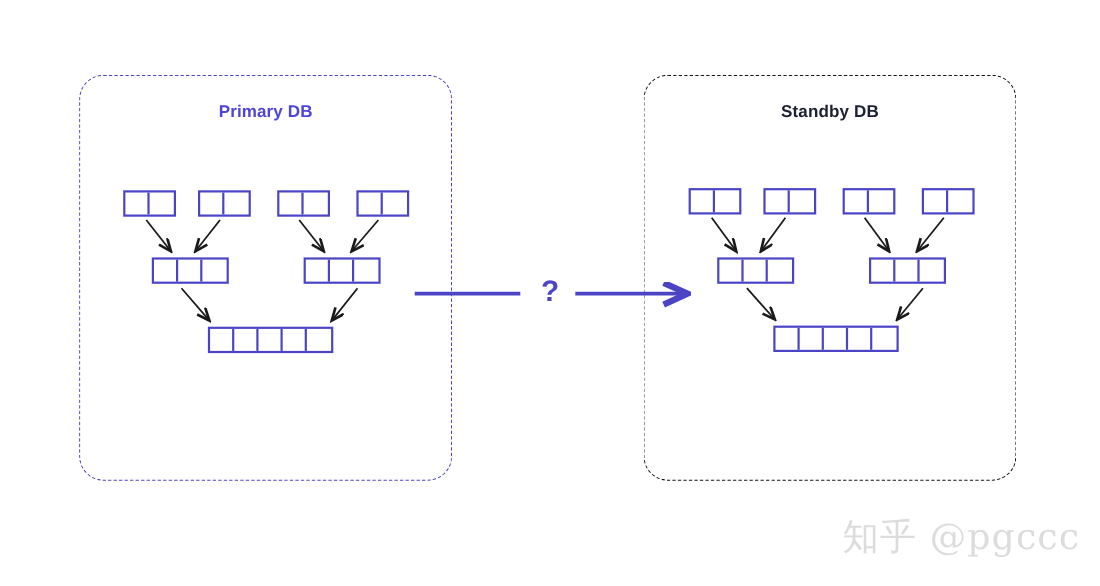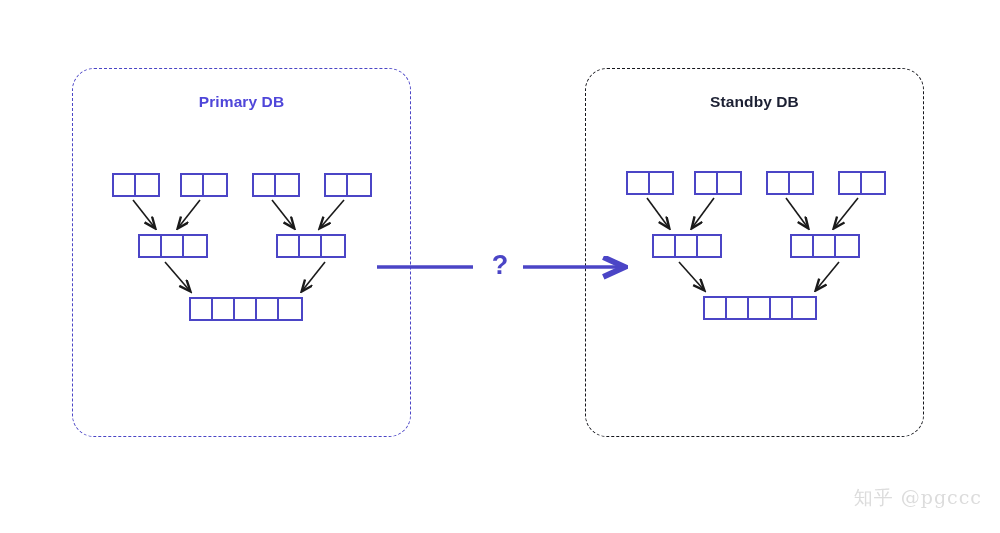--- a/index.html
+++ b/index.html
@@ -77,21 +77,21 @@
     font-size: 27px;
     font-weight: bold;
     color: #4b45c6;
     font-family: "Liberation Sans", "DejaVu Sans", sans-serif;
   }
 
   
   .watermark {
     position: absolute;
     right: 18px; bottom: 22px;
-    font-size: 19px;
+    font-size: 33px;
     color: #dcdcdc;
     font-family: "DejaVu Serif", "Liberation Serif", serif;
     letter-spacing: 1px;
     white-space: nowrap;
     user-select: none;
   }
 </style>
 </head>
 <body>
 

